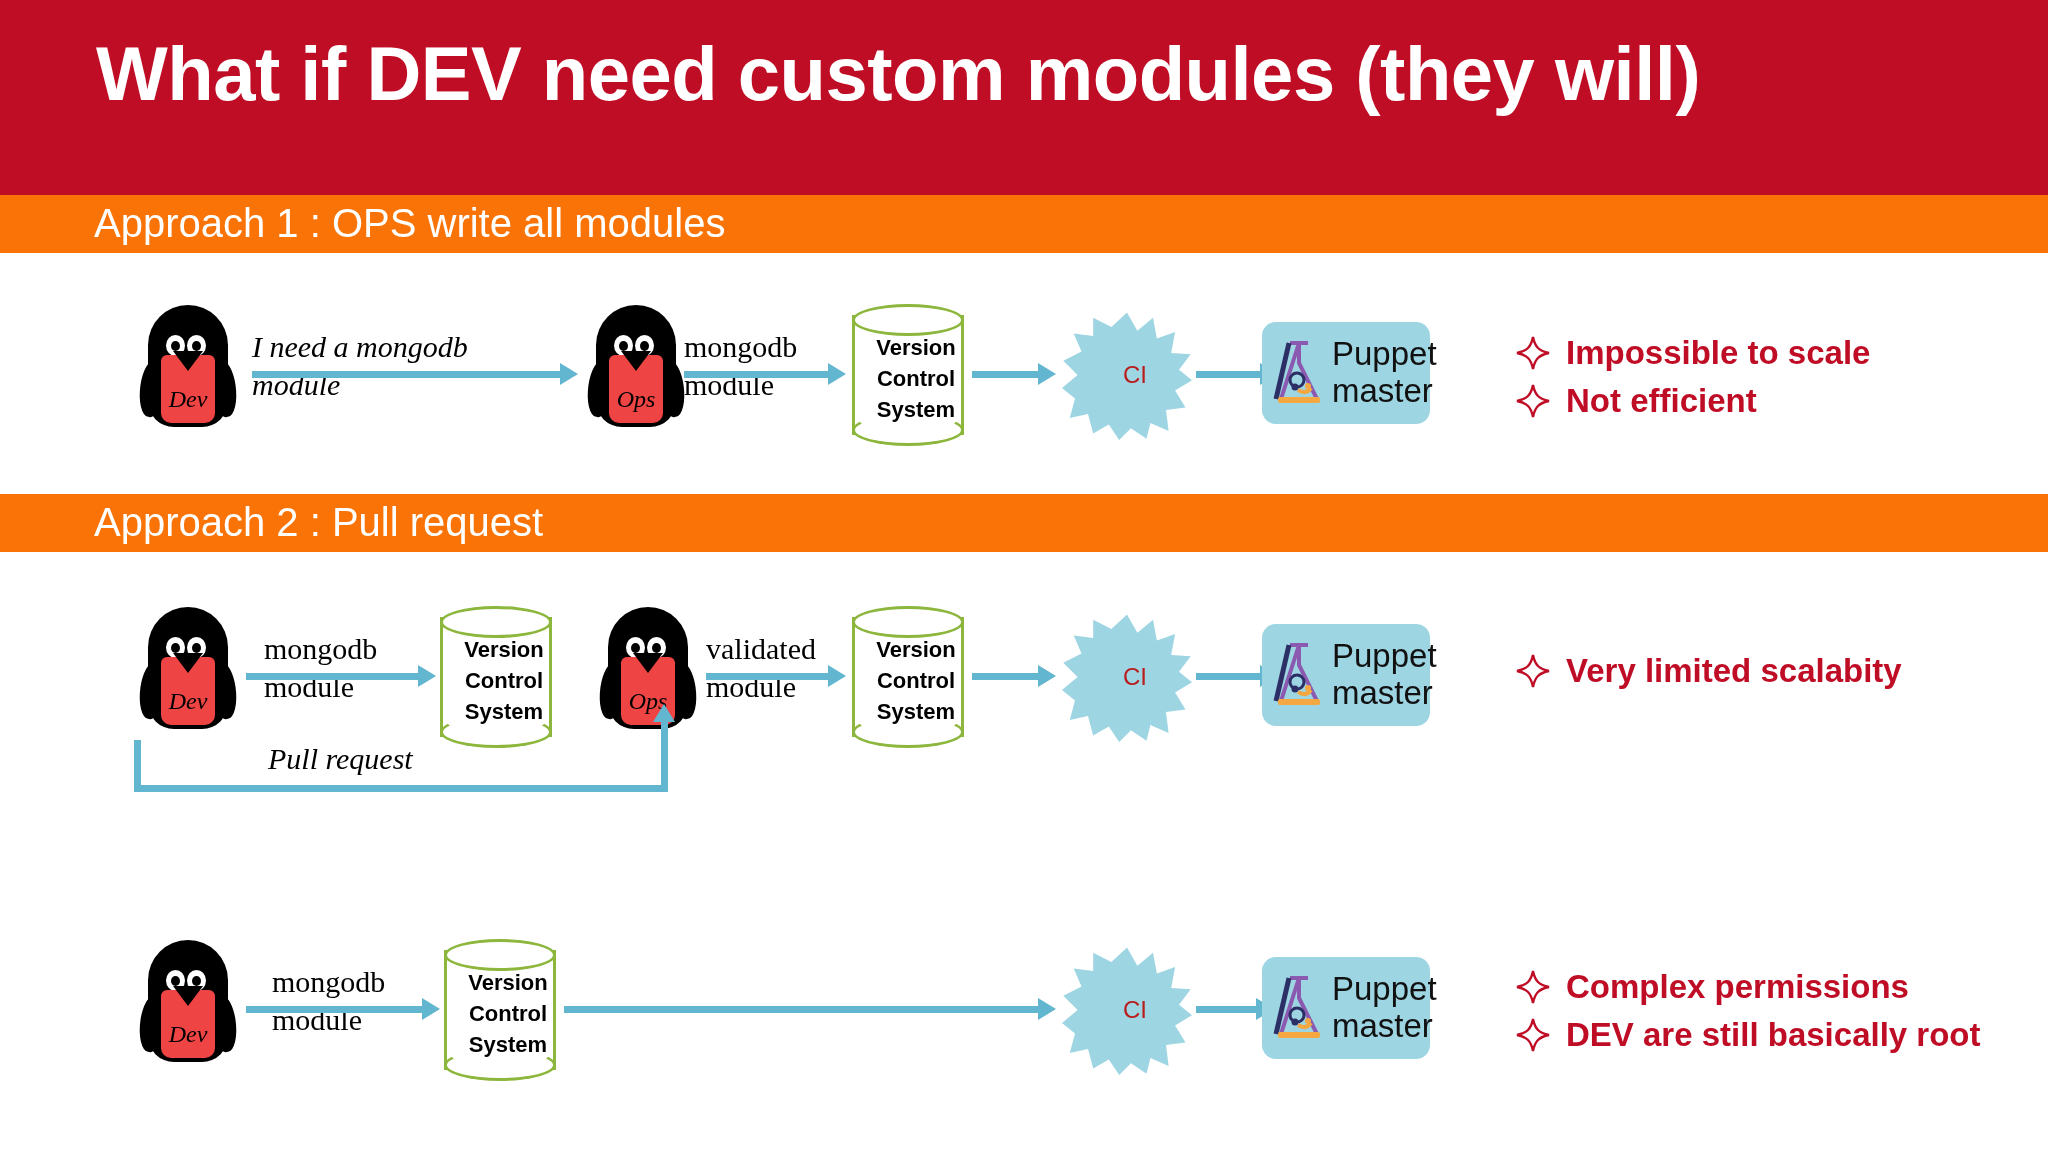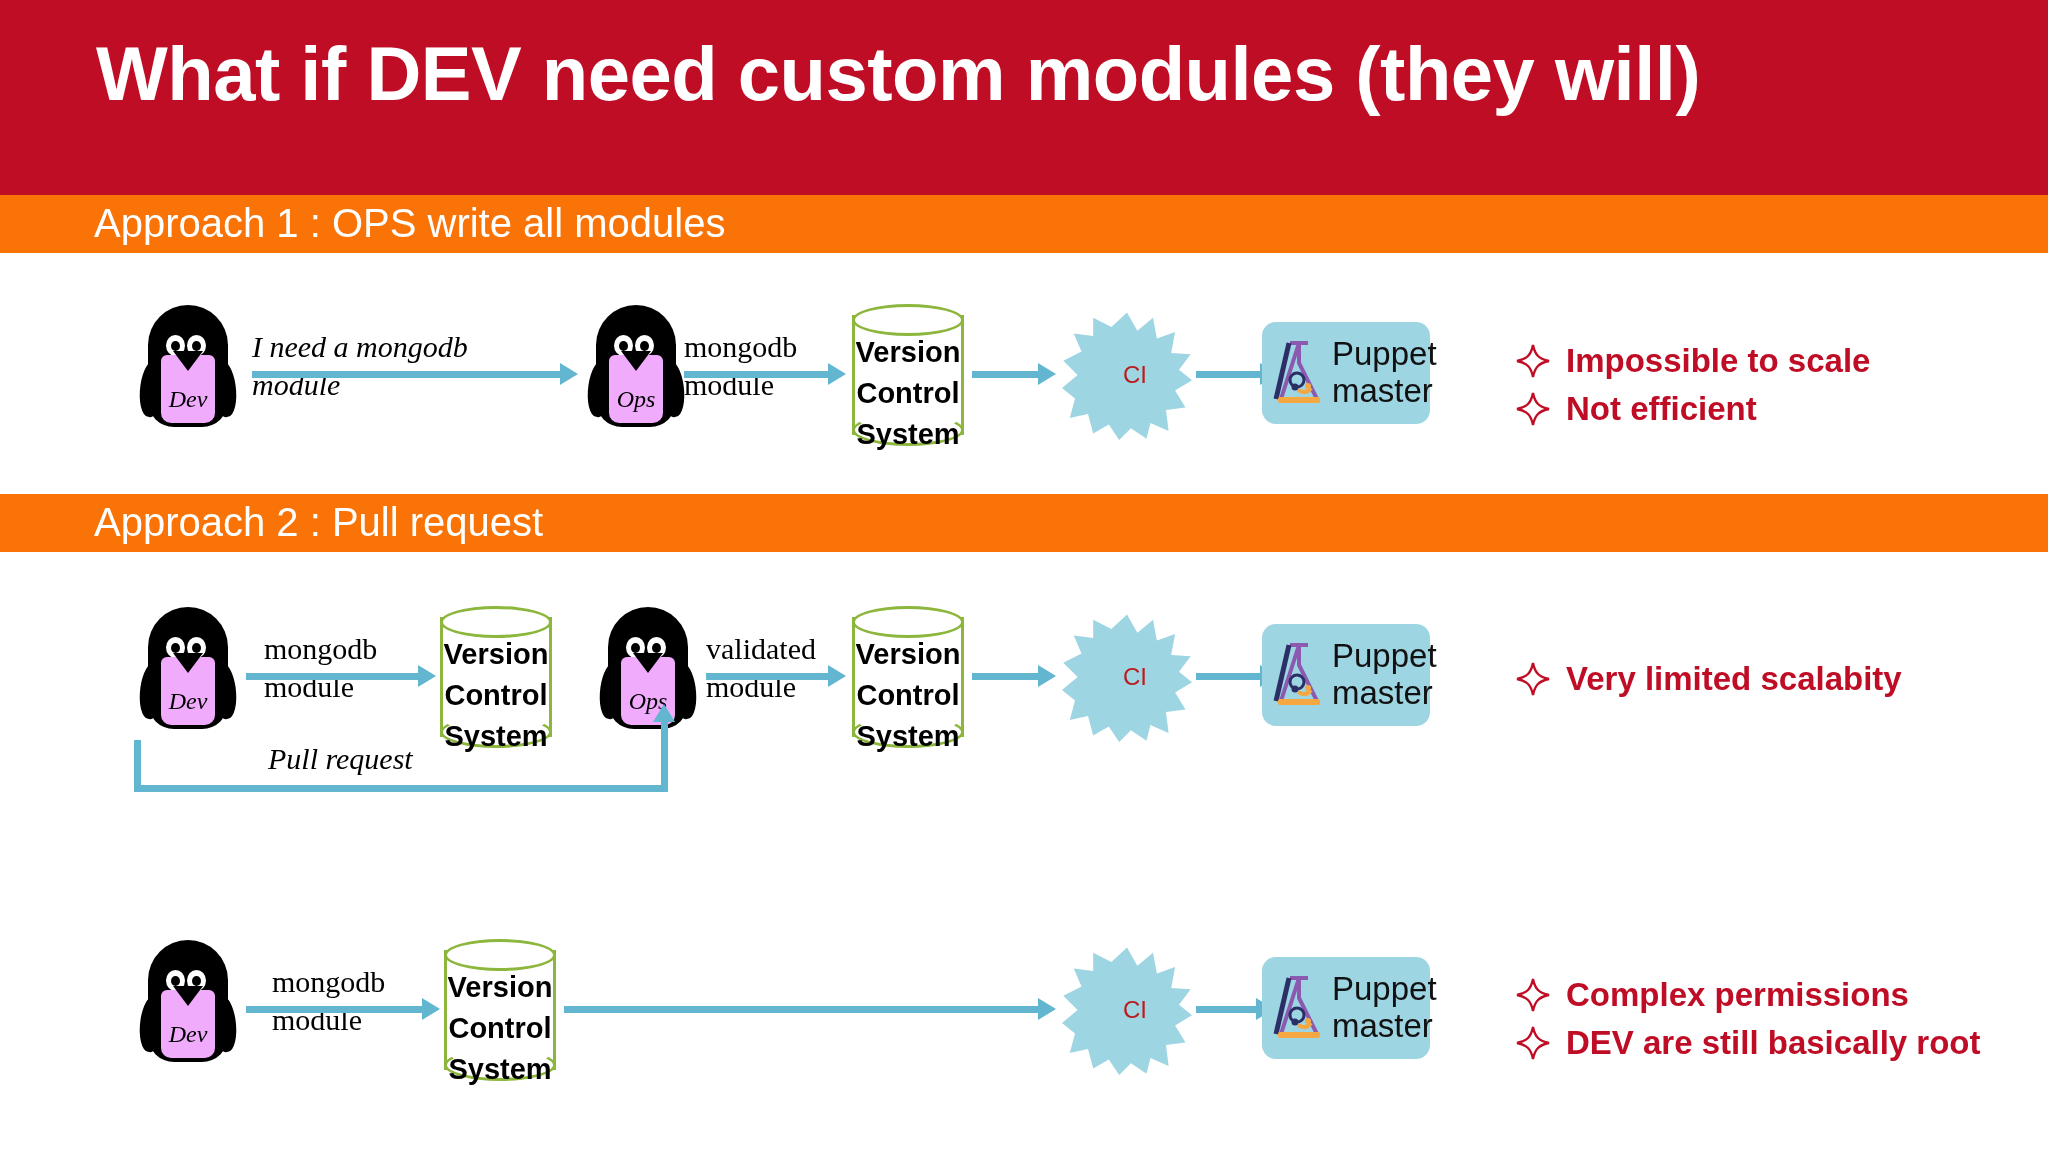--- a/index.html
+++ b/index.html
@@ -61,21 +61,21 @@
     background: #ffffff; border-radius: 50%;
   }
   .peng-eye.l { left: 26px; }
   .peng-eye.r { left: 47px; }
   .peng-pupil {
     position: absolute; top: 6px; left: 5px; width: 9px; height: 10px;
     background: #000000; border-radius: 50%;
   }
   .peng-belly {
     position: absolute; left: 21px; top: 50px; width: 54px; height: 68px;
-    background: #f0abfc; border-radius: 6px 6px 10px 10px;
+    background: #ef4444; border-radius: 6px 6px 10px 10px;
     display: flex; align-items: center; justify-content: center;
   }
   .peng-beak {
     position: absolute; left: 33px; top: 46px; width: 0; height: 0;
     border-left: 15px solid transparent; border-right: 15px solid transparent;
     border-top: 20px solid #000000; z-index: 3;
   }
   .peng-label {
     font-family: "Liberation Serif", serif;
     font-style: italic; font-size: 24px; color: #000000;
@@ -90,22 +90,22 @@
   }
   .cyl-top {
     position: absolute; left: 0; top: 0; width: 112px; height: 32px;
     background: #ffffff; border: 3px solid #8cb63c; border-radius: 50%;
   }
   .cyl-bot-fix {
     position: absolute; left: 0; bottom: 0; width: 112px; height: 32px;
     border: 3px solid #8cb63c; border-radius: 50%; border-top-color: transparent;
   }
   .cyl-text {
-    position: absolute; left: 0; top: 28px; width: 112px;
-    text-align: center; font-size: 29px; font-weight: bold; color: #000000;
+    position: absolute; left: 8px; top: 28px; width: 112px;
+    text-align: center; font-size: 22px; font-weight: bold; color: #000000;
     line-height: 1.42; z-index: 4;
     font-family: "Liberation Sans", sans-serif;
   }
 
   
   .ci { width: 130px; height: 130px; }
   .ci svg { display: block; }
   .ci-text {
     position: absolute; left: 8px; top: 0; width: 130px; height: 130px;
     display: flex; align-items: center; justify-content: center;
@@ -137,21 +137,21 @@
   .vline { position: absolute; width: 7px; background: #63b6cf; }
 
   
   .edge-label {
     position: absolute; font-size: 30px; color: #000000; line-height: 1.28;
     font-family: "Liberation Serif", serif; white-space: nowrap;
   }
   .edge-label.italic { font-style: italic; }
 
   
-  .bullets { position: absolute; margin-top: 8px; }
+  .bullets { position: absolute; }
   .bullet-row { display: flex; align-items: center; margin-bottom: 10px; }
   .bullet-star { width: 34px; height: 34px; flex: none; margin-right: 16px; }
   .bullet-text {
     font-size: 33px; font-weight: bold; color: #c00d26; white-space: nowrap;
     font-family: "Liberation Sans", sans-serif;
   }
 </style>
 </head>
 <body>
 

